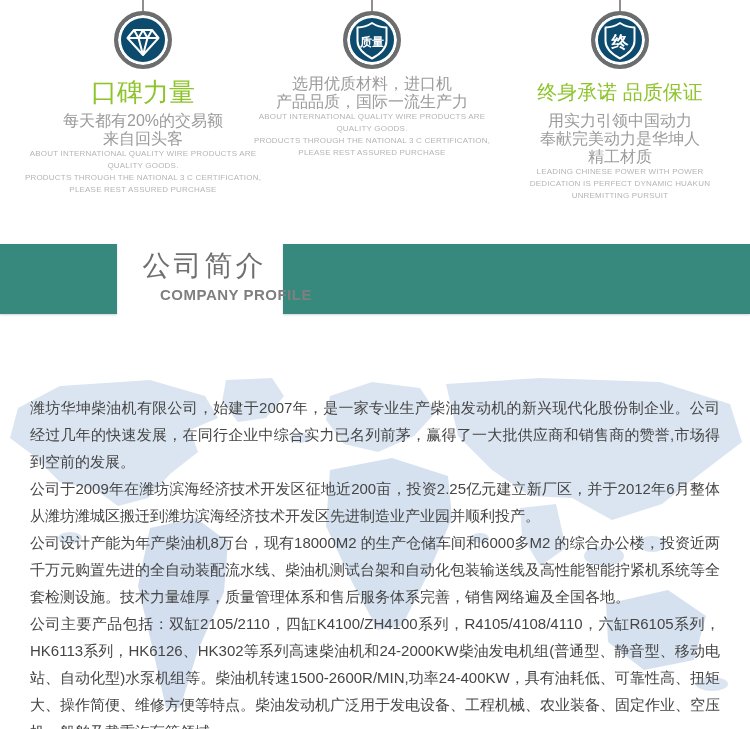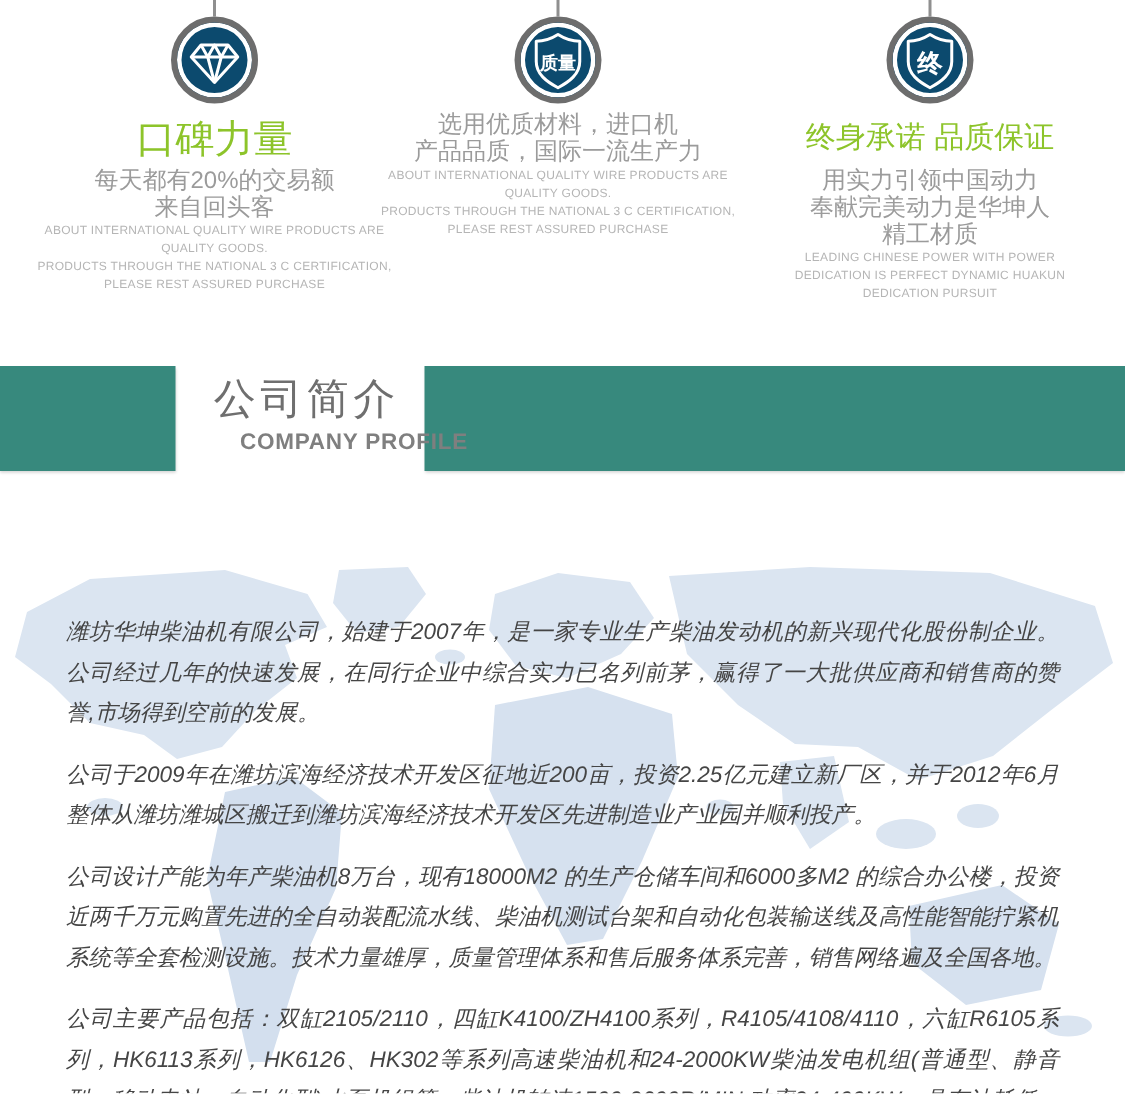--- a/index.html
+++ b/index.html
@@ -35,21 +35,21 @@
   .banner-text{position:absolute;top:246px;left:117px;width:175px;text-align:center;}
   .banner-title{color:#6f6f6f;font-size:28px;letter-spacing:3px;line-height:40px;white-space:nowrap;}
   .banner-sub{color:#7f7f7f;font-size:15px;font-weight:bold;letter-spacing:.5px;line-height:18px;white-space:nowrap;padding-left:43px;}
   
   #map-wrap{position:absolute;left:0;top:378px;width:750px;height:351px;}
   
   #profile-text{
     position:absolute;left:30px;top:394px;width:690px;
     color:#454545;font-size:15px;line-height:27px;text-align:justify;
   }
-  #profile-text p{margin:14px;font-style:italic;}
+  #profile-text p{margin:0;}
 </style>
 </head>
 <body>
 
 <div id="stage">
 
   <div id="map-wrap">
     <svg viewBox="0 0 750 351" width="750" height="351" xmlns="http://www.w3.org/2000/svg">
       <g fill="#dbe5f1">
 
@@ -133,21 +133,21 @@
     </div>
     <div class="feature-title small">终身承诺 品质保证</div>
     <div class="feature-sub">
       <div>用实力引领中国动力</div>
       <div>奉献完美动力是华坤人</div>
       <div>精工材质</div>
     </div>
     <div class="feature-cap">
       <div>LEADING CHINESE POWER WITH POWER</div>
       <div>DEDICATION IS PERFECT DYNAMIC HUAKUN</div>
-      <div>DEDICATION PURSUIT</div>
+      <div>UNREMITTING PURSUIT</div>
     </div>
   </div>
 
   <div class="banner-block" id="banner-left"></div>
   <div class="banner-block" id="banner-right"></div>
   <div class="banner-text">
     <div class="banner-title">公司简介</div>
     <div class="banner-sub">COMPANY PROFILE</div>
   </div>
 

